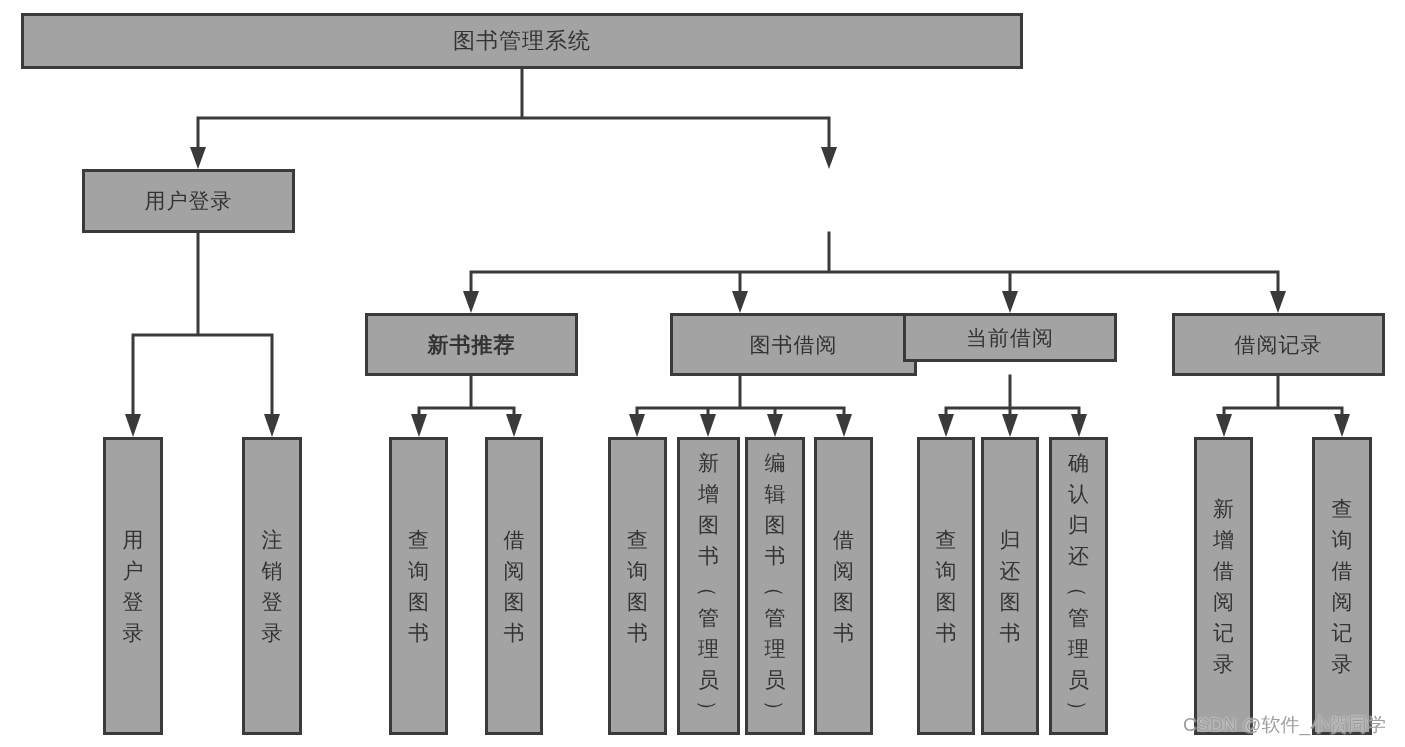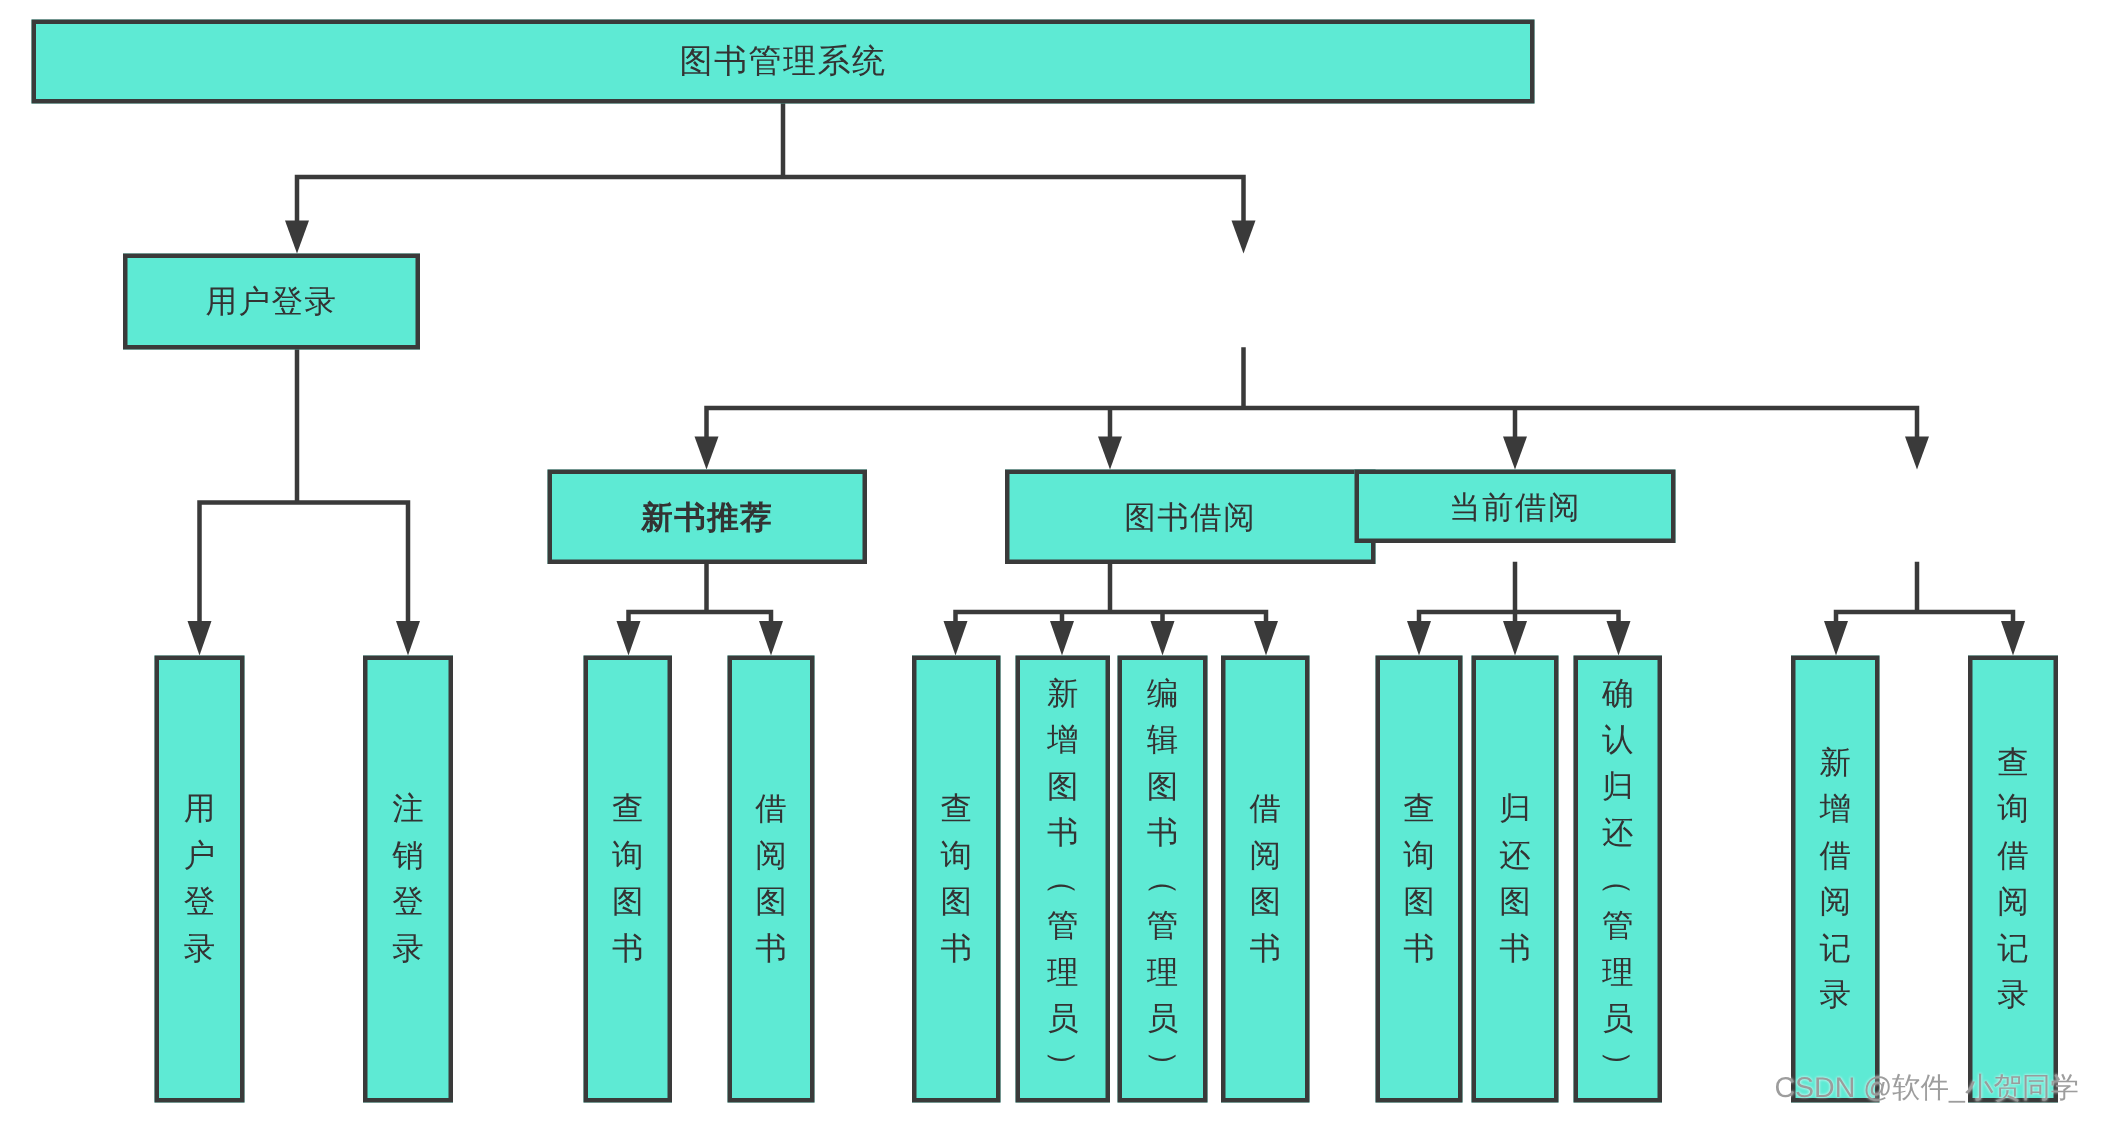--- a/index.html
+++ b/index.html
@@ -13,21 +13,21 @@
     overflow: hidden;
   }
   .wires {
     position: absolute;
     left: 0; top: 0;
     width: 1405px; height: 747px;
   }
   .node {
     position: absolute;
     box-sizing: border-box;
-    background: #5eead4;
+    background: #a3a3a3;
     border: 3px solid #3a3a3a;
     display: flex;
     align-items: center;
     justify-content: center;
     font-size: 21px;
     letter-spacing: 1px;
     color: #333333;
     z-index: 2;
   }
   .node.root { font-size: 22px; }
@@ -102,32 +102,35 @@
       <polygon points="1071,414 1087,414 1079,437"></polygon>
       <polygon points="1216,414 1232,414 1224,437"></polygon>
       <polygon points="1334,414 1350,414 1342,437"></polygon>
     </g>
   </svg>
 
   <div class="node root" style="left:21px; top:13px; width:1002px; height:56px;">
     <span>图书管理系统</span>
   </div>
 
-  <div class="node" style="left:82px; top:169px; width:198px; height:64px;">
+  <div class="node" style="left:82px; top:169px; width:213px; height:64px;">
     <span>用户登录</span>
   </div>
 
   <div class="node" style="left:365px; top:313px; width:213px; height:63px;font-weight:bold;">
     <span>新书推荐</span>
   </div>
   <div class="node" style="left:670px; top:313px; width:247px; height:63px;">
     <span>图书借阅</span>
   </div>
   <div class="node" style="left:903px; top:313px; width:214px; height:49px;">
     <span>当前借阅</span>
+  </div>
+  <div class="node" style="left:1172px; top:313px; width:213px; height:63px;">
+    <span>借阅记录</span>
   </div>
 
   <div class="node leaf" style="left:103px; width:60px;">
     <span class="vlabel">
         <div class="vchar">用</div>
         <div class="vchar">户</div>
         <div class="vchar">登</div>
         <div class="vchar">录</div>
       </span>
   </div>

